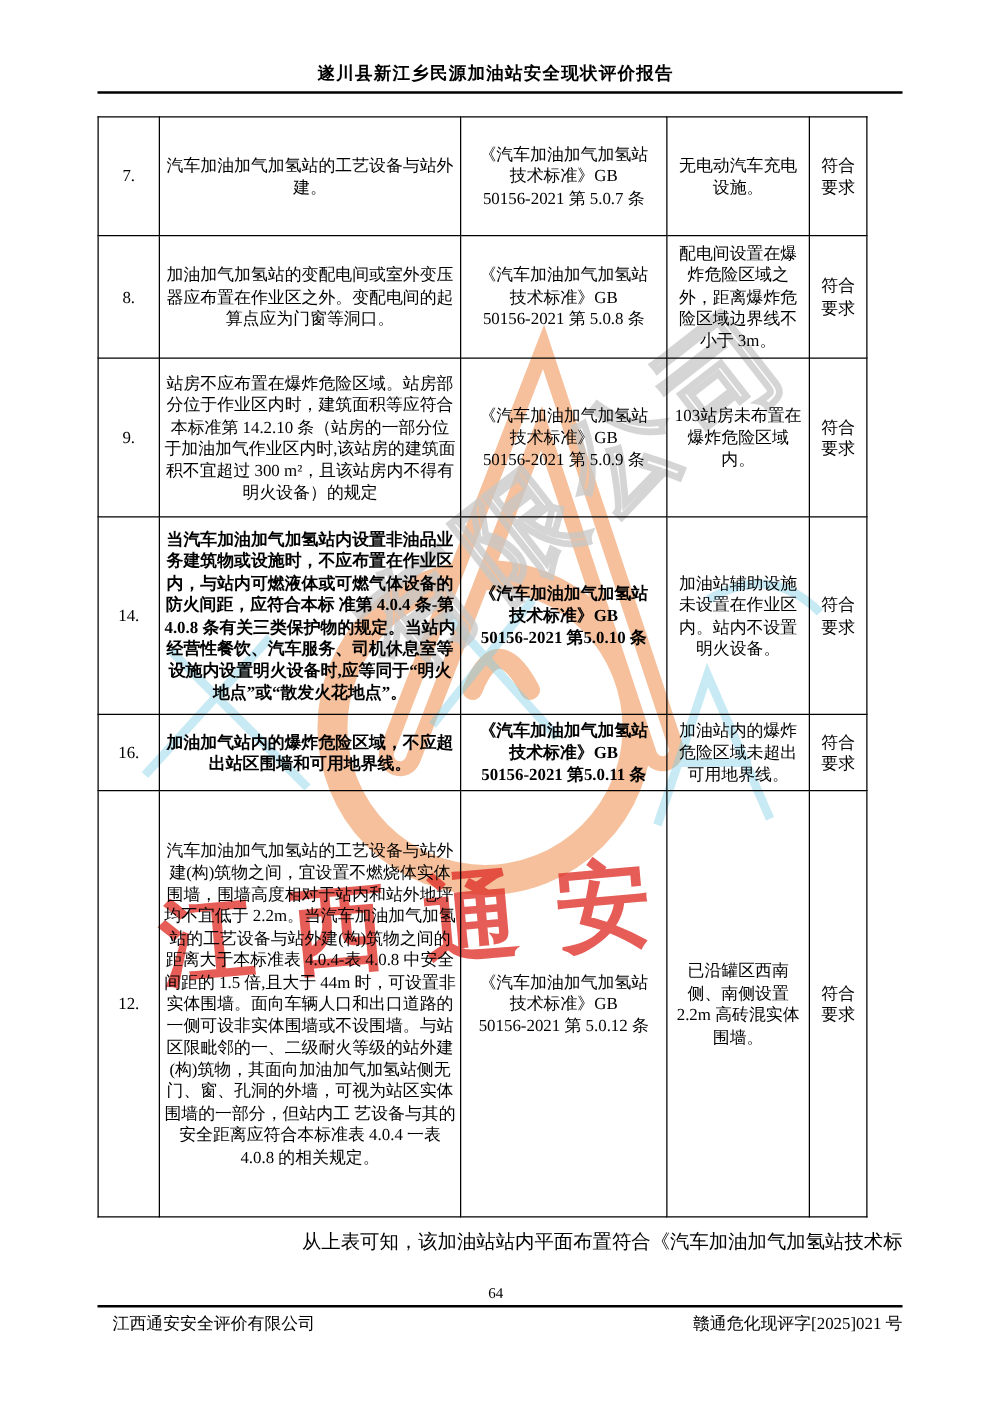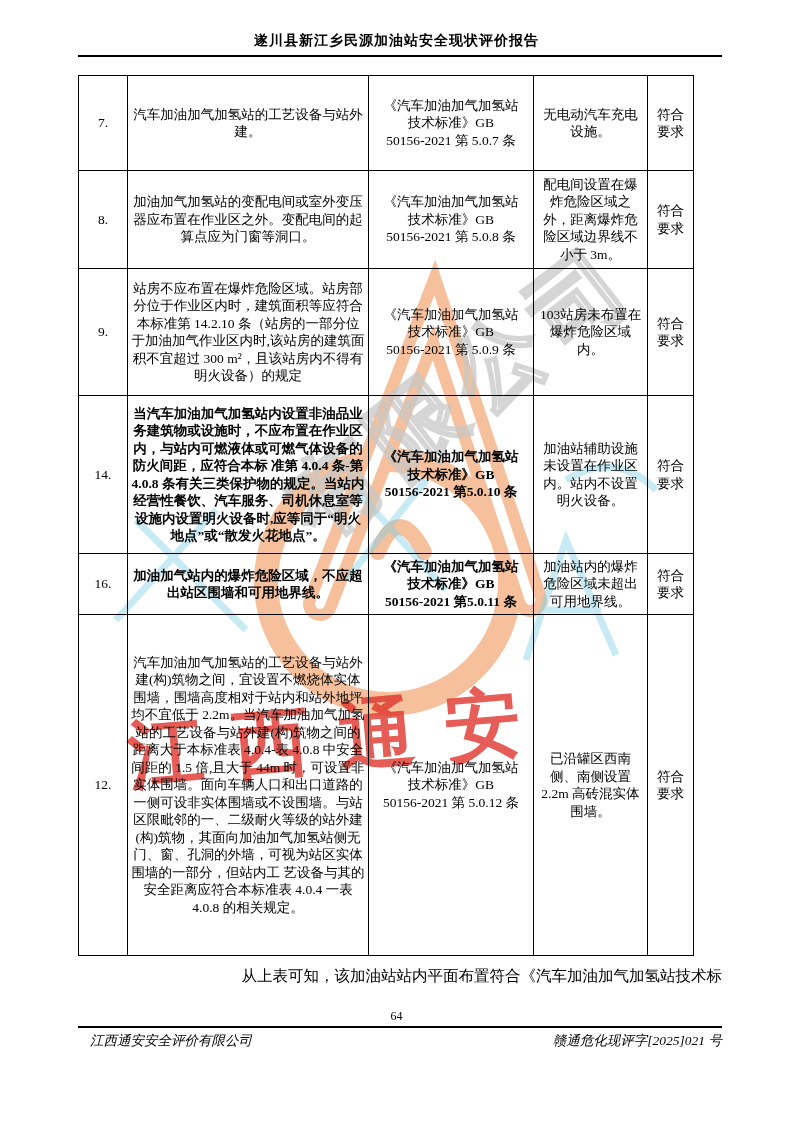--- a/index.html
+++ b/index.html
@@ -19,39 +19,39 @@
   }
   .wm-cyan{position:absolute;left:96px;top:420px;opacity:.55;}
   .wm-red{
     position:absolute;left:128px;top:706px;white-space:nowrap;
     font-family:"Liberation Sans","DejaVu Sans",sans-serif;
     font-size:76px;font-weight:bold;letter-spacing:30px;
     color:rgba(222,48,38,.78);transform:rotate(-5deg);transform-origin:left center;
   }
   
   .content{position:relative;z-index:1;}
-  .header-title{padding-top:32px;text-align:center;font-size:14px;font-weight:bold;letter-spacing:1px;}
+  .header-title{padding-top:50px;text-align:center;font-size:14px;font-weight:bold;letter-spacing:1px;}
   .header-rule{margin:5px 71px 0 78px;border-bottom:2px solid #000;height:0;}
   table.review{
     border-collapse:collapse;table-layout:fixed;
     margin:18px 0 0 78px;width:615px;background:transparent;
   }
   table.review td{
     border:1px solid #000;font-size:13.5px;line-height:17.5px;
     text-align:center;vertical-align:middle;padding:2px 3px;overflow:hidden;
     background:transparent;
   }
   td.c-basis{white-space:pre-line;}
   tr.bold td.c-req,tr.bold td.c-basis{font-weight:bold;}
   .closing{margin:9px 71px 0 78px;text-indent:2em;font-size:15.5px;line-height:22px;text-align:right;}
   .pageno{margin-top:22px;text-align:center;font-size:12px;}
   .footer-rule{margin:2px 71px 0 78px;border-top:2px solid #000;height:0;}
   .footer-row{
     display:flex;justify-content:space-between;align-items:flex-end;
-    margin:4px 71px 0 78px;font-size:13.5px;font-style:italic;
+    margin:4px 71px 0 78px;font-size:13.5px;
   }
   .footer-row .left{padding-left:12px;}
 </style>
 </head>
 <body>
 
 <div class="wm">
   <svg class="wm-logo" width="340" height="470" viewBox="0 0 340 470">
     <g fill="none" stroke="#F09A5E" stroke-linecap="round">
       <circle cx="160" cy="330" r="122" stroke-width="24"></circle>

